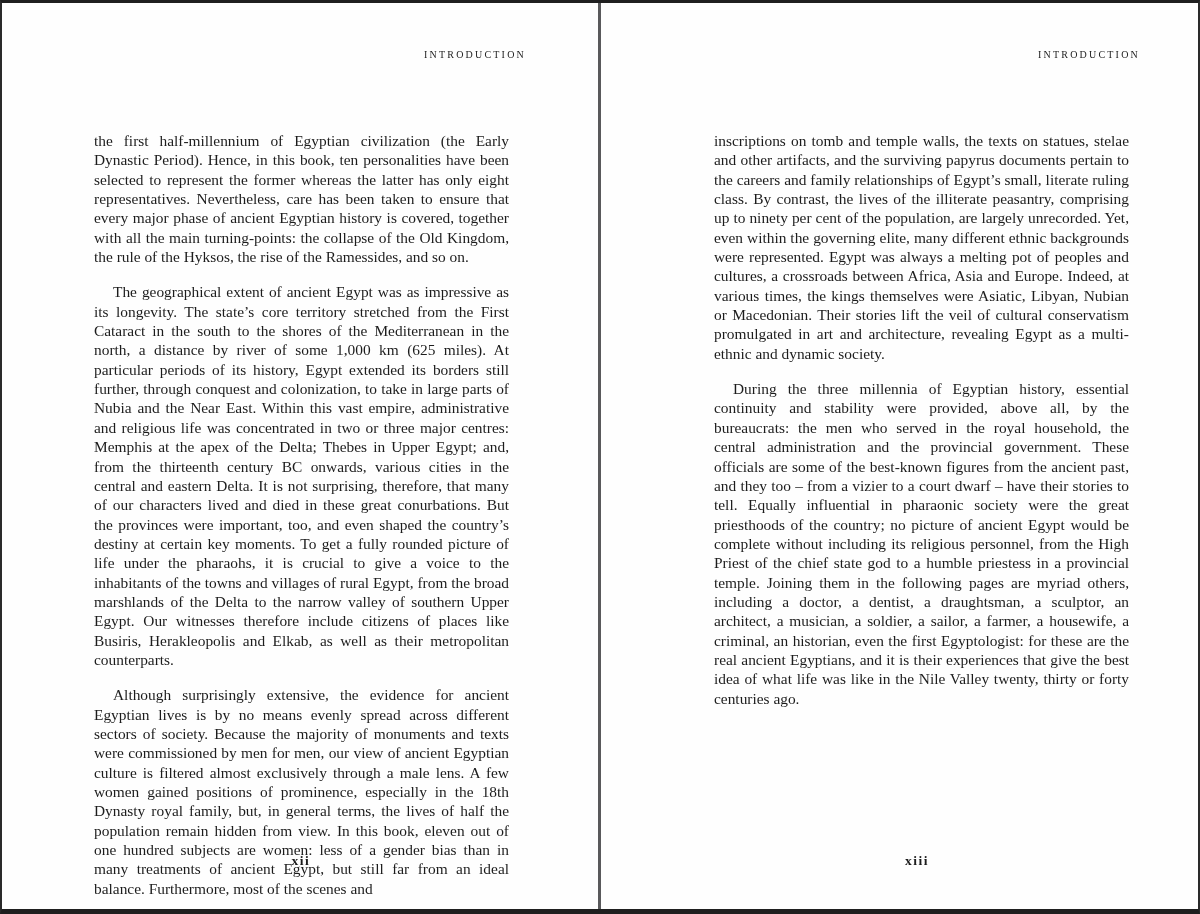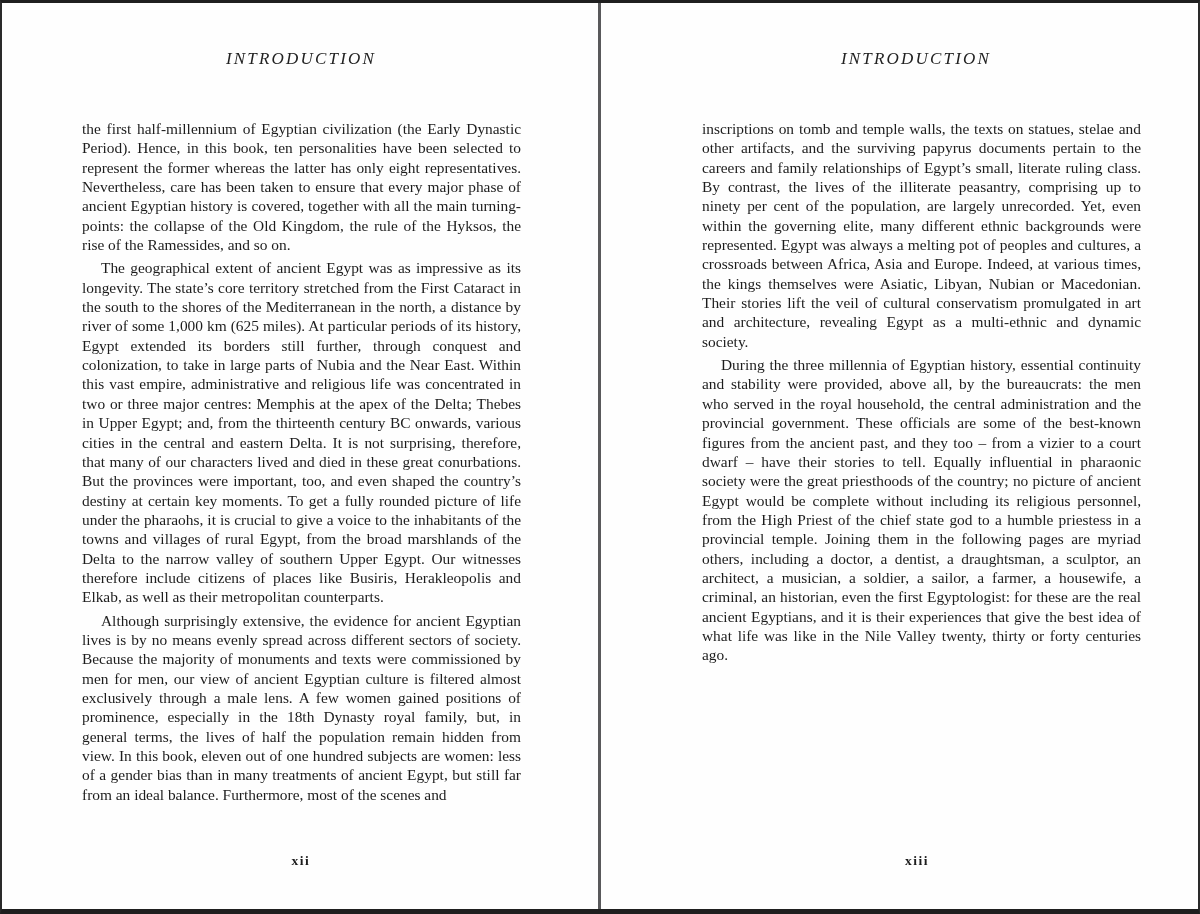--- a/index.html
+++ b/index.html
@@ -35,43 +35,42 @@
     bottom: 0;
     width: 3px;
     background: #59595b;
     z-index: 2;
   }
   .running-head {
     position: absolute;
     top: 46px;
     left: 0;
     right: 0;
-    text-align: center;
-    font-size: 17px;
+    text-align: right;
+    font-size: 10px;
     letter-spacing: 2.2px;
     font-weight: 400;
     color: #222222;
-    font-style: italic;
   }
   .page-left  .running-head { left: 74px;  right: 74px; }
   .page-right .running-head { left: 91px;  right: 58px; }
   .body-text {
     position: absolute;
     top: 112px;
     width: 447px;
     text-align: justify;
     font-size: 15.4px;
     line-height: 19.35px;
     hyphens: auto;
     -webkit-hyphens: auto;
   }
   .page-left  .body-text { left: 76px; }
   .page-right .body-text { left: 97px; }
   .body-text p {
-    margin: 4px;
+    margin: 16px;
     text-indent: 19px;
   }
   .body-text p.no-indent {
     text-indent: 0;
   }
   .folio {
     position: absolute;
     bottom: 40px;
     left: 0;
     right: 0;

